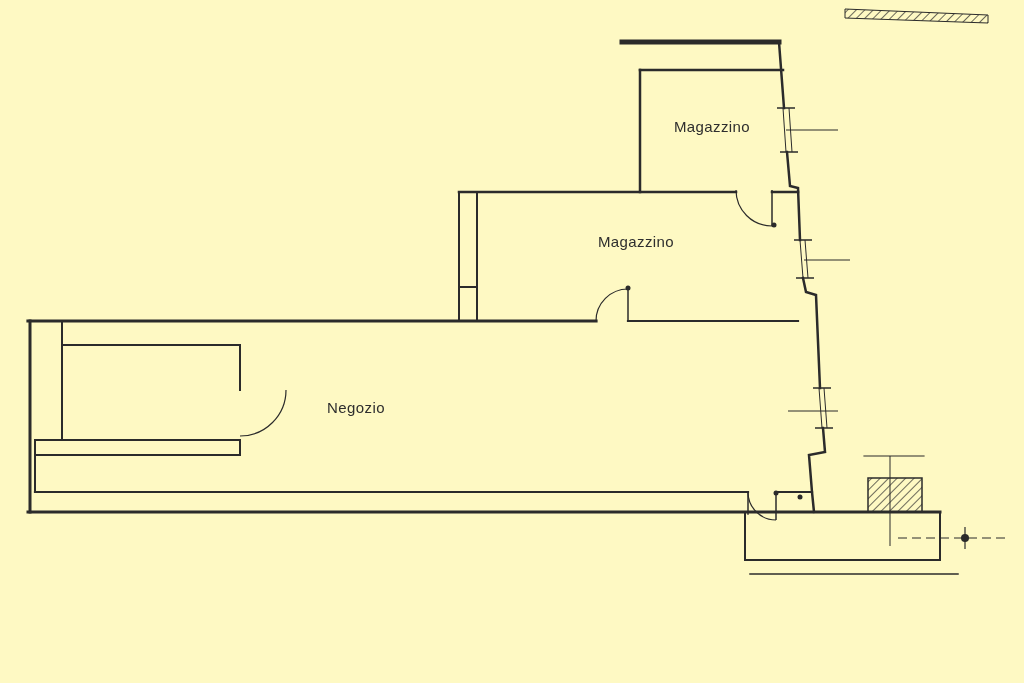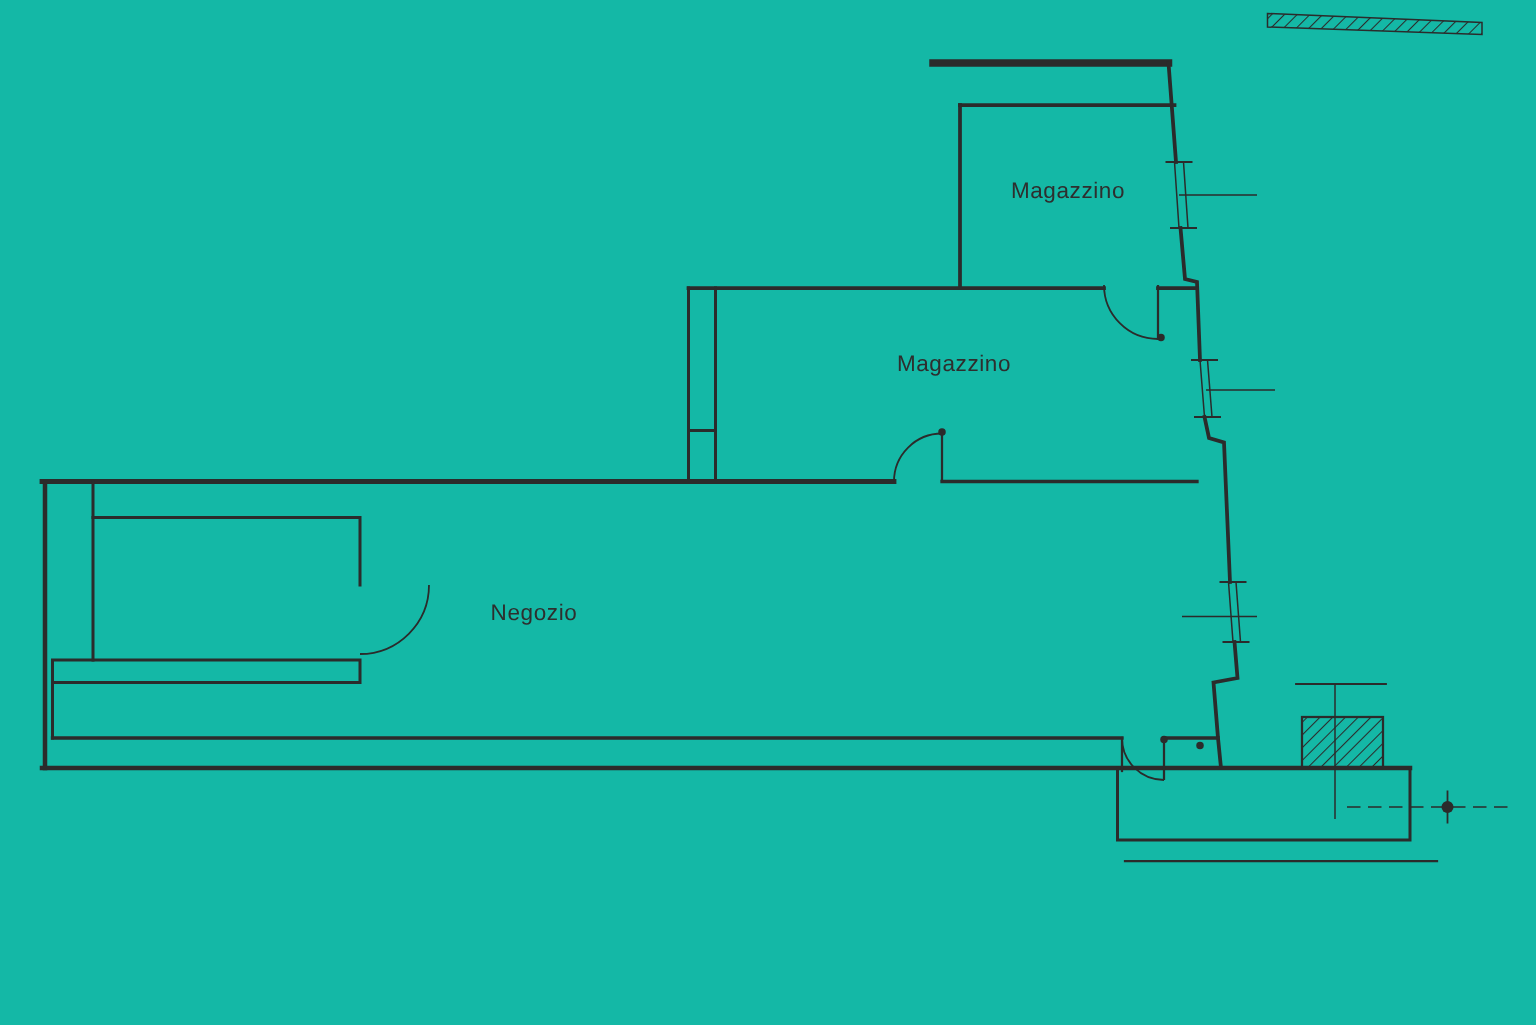--- a/index.html
+++ b/index.html
@@ -5,21 +5,21 @@
   html, body {
     margin: 0;
     padding: 0;
     background: #ffffff;
     font-family: "Liberation Sans", sans-serif;
   }
   .page {
     position: relative;
     width: 1024px;
     height: 683px;
-    background: #14b8a6;
+    background: #fef9c3;
     overflow: hidden;
   }
   svg { display: block; }
   text {
     font-family: "Liberation Sans", sans-serif;
     font-size: 15px;
     fill: #2e2e2e;
     letter-spacing: 0.4px;
   }
 </style>

